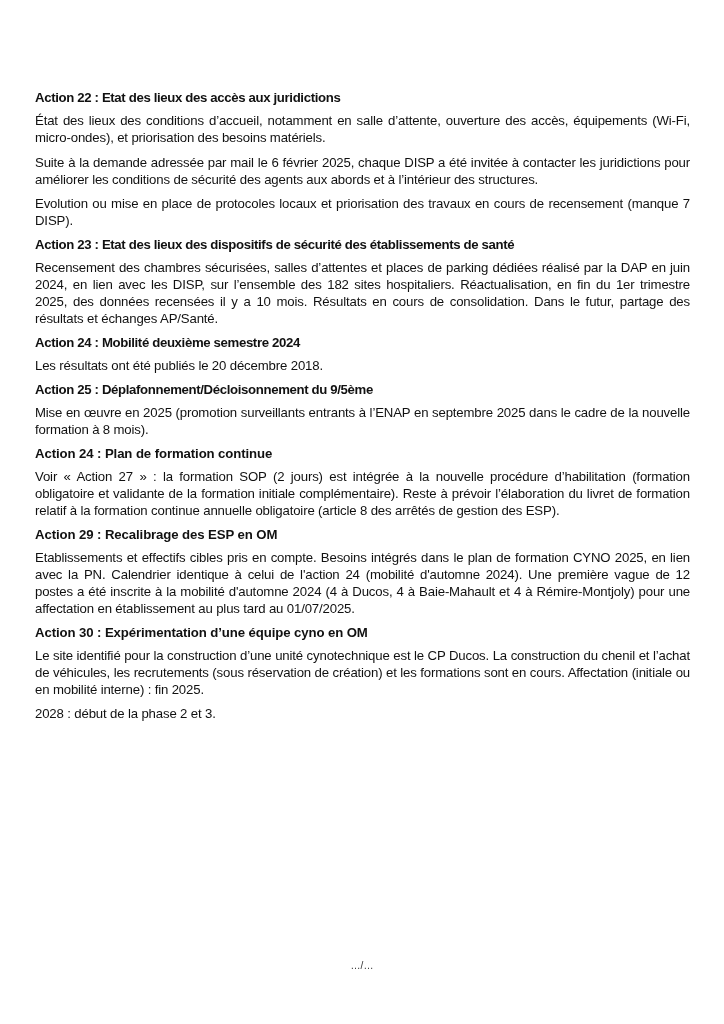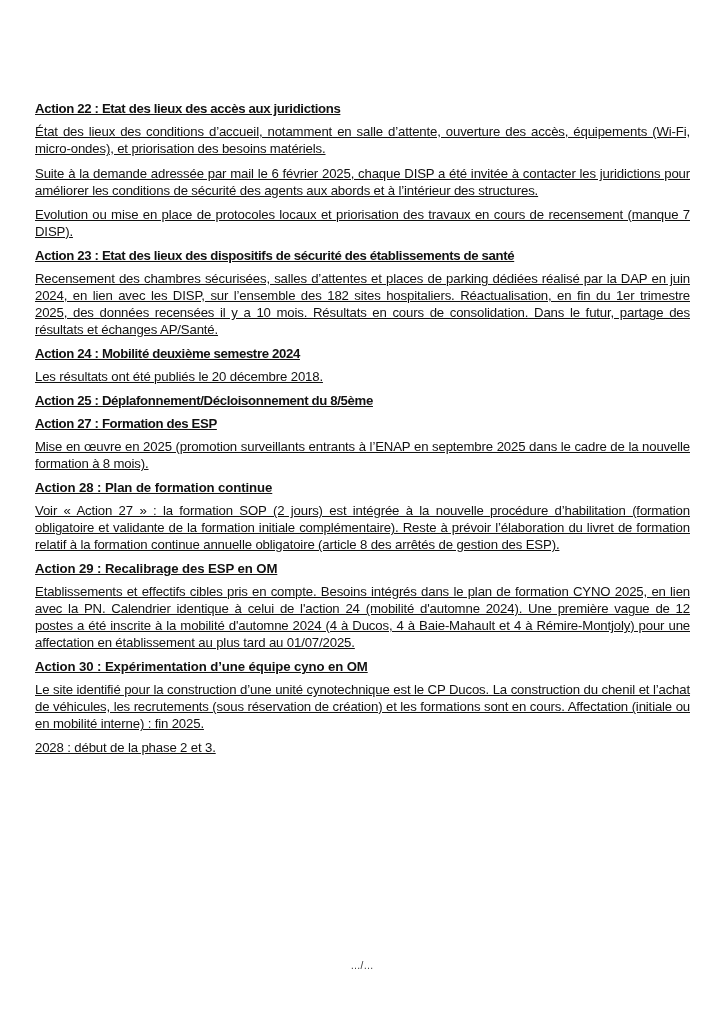--- a/index.html
+++ b/index.html
@@ -11,23 +11,22 @@
     width: 724px;
     height: 1024px;
     position: relative;
     overflow: hidden;
     font-family: "Liberation Sans", sans-serif;
     color: #111111;
   }
   .page {
     position: absolute;
     left: 35px;
-    top: 100px;
+    top: 89px;
     width: 655px;
-    text-decoration: underline;
   }
   .heading {
     font-weight: bold;
     font-size: 13.2px;
     line-height: 17px;
     margin: 0 0 6px 0;
     letter-spacing: -0.1px;
   }
   .heading.condensed {
     transform-origin: left center;
@@ -69,31 +68,30 @@
     <div class="heading condensed">Action 23 : Etat des lieux des dispositifs de sécurité des établissements de santé</div>
     <p class="para">Recensement des chambres sécurisées, salles d’attentes et places de parking dédiées réalisé par la DAP en juin 2024, en lien avec les DISP, sur l’ensemble des 182 sites hospitaliers. Réactualisation, en fin du 1er trimestre 2025, des données recensées il y a 10 mois. Résultats en cours de consolidation. Dans le futur, partage des résultats et échanges AP/Santé.</p>
   </section>
 
   <section>
     <div class="heading condensed">Action 24 : Mobilité deuxième semestre 2024</div>
     <p class="para">Les résultats ont été publiés le 20 décembre 2018.</p>
   </section>
 
   <section>
-    <div class="heading condensed">Action 25 : Déplafonnement/Décloisonnement du 8/5ème</div>
+    <div class="heading condensed">Action 25 : Déplafonnement/Décloisonnement du 9/5ème</div>
   </section>
 
 
   <section>
-    <div class="heading condensed">Action 27 : Formation des ESP</div>
     <p class="para">Mise en œuvre en 2025 (promotion surveillants entrants à l’ENAP en septembre 2025 dans le cadre de la nouvelle formation à 8 mois).</p>
   </section>
 
   <section>
-    <div class="heading">Action 28 : Plan de formation continue</div>
+    <div class="heading">Action 24 : Plan de formation continue</div>
     <p class="para">Voir « Action 27 » : la formation SOP (2 jours) est intégrée à la nouvelle procédure d’habilitation (formation obligatoire et validante de la formation initiale complémentaire). Reste à prévoir l’élaboration du livret de formation relatif à la formation continue annuelle obligatoire (article 8 des arrêtés de gestion des ESP).</p>
   </section>
 
   <section>
     <div class="heading">Action 29 : Recalibrage des ESP en OM</div>
     <p class="para">Etablissements et effectifs cibles pris en compte. Besoins intégrés dans le plan de formation CYNO 2025, en lien avec la PN. Calendrier identique à celui de l'action 24 (mobilité d'automne 2024). Une première vague de 12 postes a été inscrite à la mobilité d'automne 2024 (4 à Ducos, 4 à Baie-Mahault et 4 à Rémire-Montjoly) pour une affectation en établissement au plus tard au 01/07/2025.</p>
   </section>
 
   <section>
     <div class="heading">Action 30 : Expérimentation d’une équipe cyno en OM</div>

